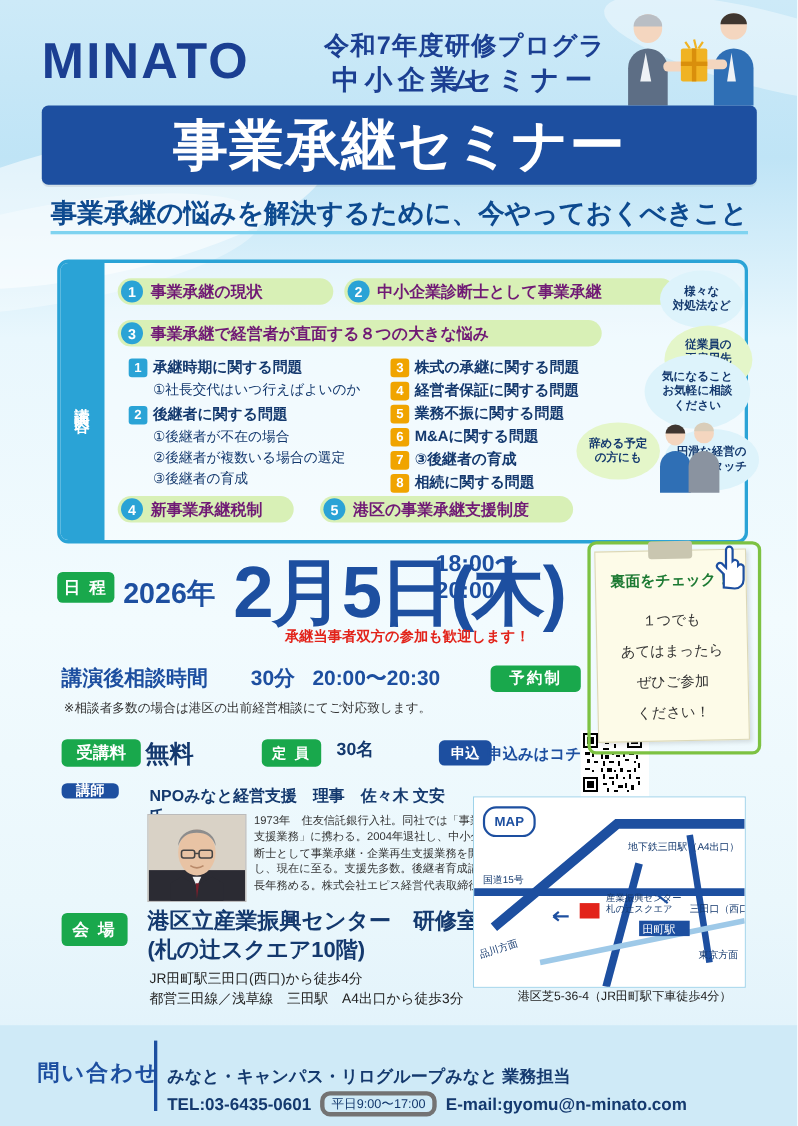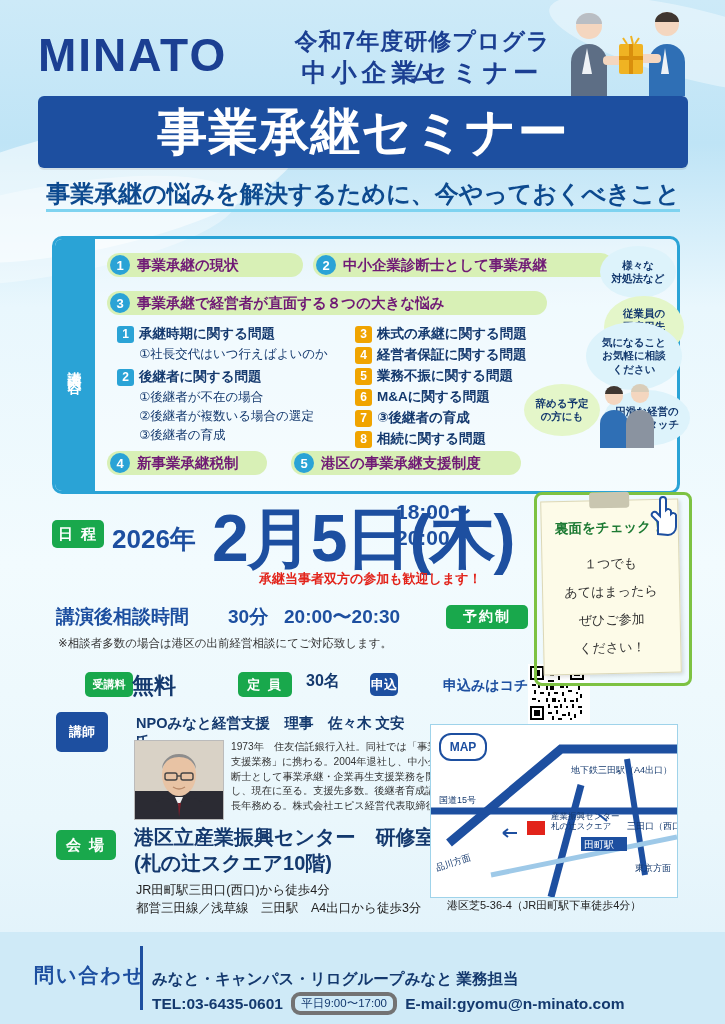--- a/index.html
+++ b/index.html
@@ -129,21 +129,21 @@
   
   .venue{position:absolute;left:56px;top:826px;width:400px;}
   .v-name{position:absolute;left:78px;top:-2px;font-size:20px;font-weight:bold;color:#14396e;}
   .v-name2{position:absolute;left:78px;top:24px;font-size:20px;font-weight:bold;color:#14396e;}
   .v-acc1{position:absolute;left:80px;top:56px;font-size:12.5px;color:#222;}
   .v-acc2{position:absolute;left:80px;top:74px;font-size:12.5px;color:#222;}
 
   
   .mapbox{position:absolute;left:430px;top:724px;width:246px;height:172px;background:#fff;border:1px solid #9fd3ea;}
   .map-badge{position:absolute;left:8px;top:8px;width:44px;height:24px;border:2px solid #1d4fa0;border-radius:12px;color:#1d4fa0;font-size:12px;font-weight:bold;display:flex;align-items:center;justify-content:center;background:#fff;z-index:5;}
-  .map-cap{position:absolute;left:447px;top:898px;width:246px;text-align:left;font-size:11px;color:#222;}
+  .map-cap{position:absolute;left:419px;top:898px;width:246px;text-align:right;font-size:11px;color:#222;}
 
   
   .notebox{
     position:absolute;left:542px;top:500px;width:136px;height:172px;
     background:#fdfbe8;border:1px solid #dcd8b8;transform:rotate(-1.2deg);
     box-shadow:2px 2px 4px rgba(0,0,0,.12);
   }
   .notebox .clip{position:absolute;left:48px;top:-9px;width:40px;height:16px;background:#c9c6b0;border-radius:3px;}
   .nb-t{position:absolute;left:0;top:18px;width:136px;text-align:center;font-size:13.5px;font-weight:bold;color:#1d7a33;}
   .nb-l{position:absolute;left:0;width:136px;text-align:center;font-size:13px;color:#333;}
@@ -308,25 +308,25 @@
 
   <div class="consult">
     <div class="c-title">講演後相談時間</div>
     <div class="c-30">30分</div>
     <div class="c-time">20:00〜20:30</div>
     <div class="tag c-res">予約制</div>
   </div>
   <div class="c-sub">※相談者多数の場合は港区の出前経営相談にてご対応致します。</div>
 
   <div class="feerow">
-    <div class="tag" style="position:absolute;left:0;top:4px;width:48px;height:25px;font-size:11px;letter-spacing:0;margin-left:29px;">受講料</div>
+    <div class="tag" style="position:absolute;left:0;top:4px;width:72px;height:25px;font-size:15px;letter-spacing:0;">受講料</div>
     <div class="f-free">無料</div>
     <div class="tag" style="position:absolute;left:182px;top:4px;width:54px;height:25px;font-size:13px;">定 員</div>
     <div class="f-cap">30名</div>
-    <div class="tag blue" style="position:absolute;left:314px;top:5px;width:28px;height:23px;font-size:13px;letter-spacing:0;">申込</div>
+    <div class="tag blue" style="position:absolute;left:343px;top:5px;width:48px;height:23px;font-size:13px;letter-spacing:0;">申込</div>
     <div class="f-apply">申込みはコチラ▶</div>
     <div class="qr">
       <svg width="54" height="54" viewBox="0 0 27 27" shape-rendering="crispEdges">
         <rect width="27" height="27" fill="#fff"></rect>
         <g fill="#000">
           <rect x="0" y="0" width="7" height="1"></rect>
             <rect x="0" y="6" width="7" height="1"></rect>
           <rect x="0" y="0" width="1" height="7"></rect>
             <rect x="6" y="0" width="1" height="7"></rect>
           <rect x="2" y="2" width="3" height="3"></rect>
@@ -398,21 +398,21 @@
     <div class="nb-l" style="top:54px;">１つでも</div>
     <div class="nb-l" style="top:82px;">あてはまったら</div>
     <div class="nb-l" style="top:110px;">ぜひご参加</div>
     <div class="nb-l" style="top:138px;">ください！</div>
   </div>
   <svg style="position:absolute;left:640px;top:494px;width:44px;height:44px;" viewBox="0 0 44 44">
     <path d="M18 40 v-12 l-6 -6 a3 3 0 0 1 4 -4 l4 4 v-16 a3 3 0 0 1 6 0 v10 a3 3 0 0 1 5 1 v3 a3 3 0 0 1 5 1 v12 a8 8 0 0 1 -8 8 z" fill="#ffffff" stroke="#1d4fa0" stroke-width="2"></path>
   </svg>
 
   <div class="lect">
-    <div class="tag blue" style="position:absolute;left:0;top:0;width:52px;height:40px;font-size:13px;letter-spacing:0;">講師</div>
+    <div class="tag blue" style="position:absolute;left:0;top:0;width:52px;height:14px;font-size:13px;letter-spacing:0;">講師</div>
     <div class="l-name">NPOみなと経営支援　理事　佐々木 文安 氏</div>
     <div class="l-photo">
       <svg viewBox="0 0 88 78" width="88" height="78">
         <rect width="88" height="78" fill="#d9d2c6"></rect>
         <rect y="50" width="88" height="28" fill="#2b2b33"></rect>
         <ellipse cx="44" cy="34" rx="17" ry="21" fill="#e8c3a4"></ellipse>
         <path d="M27 28 a17 15 0 0 1 34 0 q -4 -12 -17 -12 q -13 0 -17 12 z" fill="#8d8d8d"></path>
         <rect x="30" y="32" width="12" height="7" rx="2" fill="none" stroke="#444" stroke-width="1.4"></rect>
         <rect x="46" y="32" width="12" height="7" rx="2" fill="none" stroke="#444" stroke-width="1.4"></rect>
         <line x1="42" y1="35" x2="46" y2="35" stroke="#444" stroke-width="1.4"></line>

